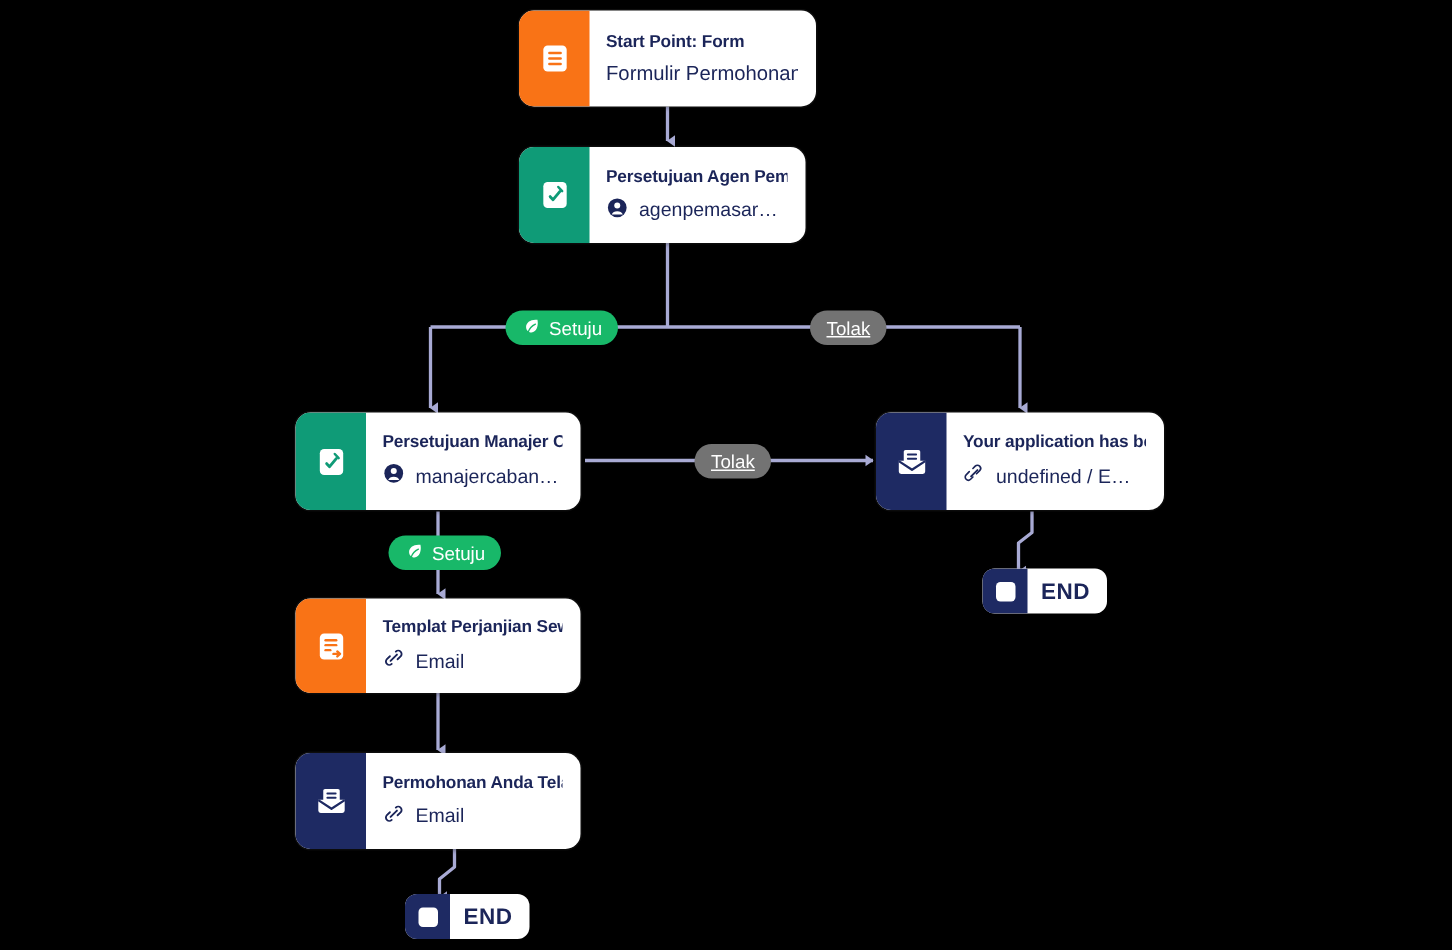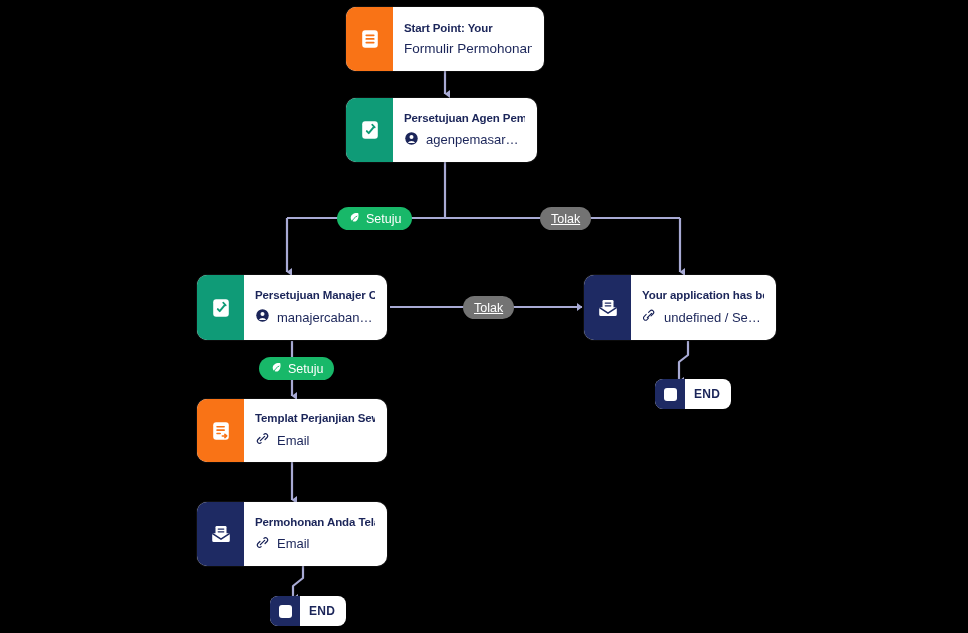--- a/index.html
+++ b/index.html
@@ -111,21 +111,21 @@
     display: flex; align-items: center; justify-content: center;
     flex: 0 0 30px;
   }
   .endnode .sq i {
     display: block;
     width: 13px; height: 13px;
     background: #ffffff;
     border-radius: 3px;
   }
   .endnode .lbl {
-    font-size: 12px;
+    font-size: 15px;
     font-weight: bold;
     color: #1b2559;
     padding: 0 11px 0 9px;
     letter-spacing: 0.3px;
   }
 </style>
 </head>
 <body>
 
 <div id="canvas">
@@ -166,21 +166,21 @@
   <div class="node" style="left:346px; top:7px; width:198px; height:64px;">
     <div class="icon-box icon-orange">
       <svg width="22" height="22" viewBox="0 0 24 24" aria-hidden="true">
         <rect x="3.5" y="2.5" width="17" height="19" rx="3.2" fill="#ffffff"></rect>
         <rect x="7" y="7" width="10" height="1.9" rx="0.95" fill="#f97316"></rect>
         <rect x="7" y="11" width="10" height="1.9" rx="0.95" fill="#f97316"></rect>
         <rect x="7" y="15" width="10" height="1.9" rx="0.95" fill="#f97316"></rect>
       </svg>
     </div>
     <div class="body">
-      <div class="title">Start Point: Your</div>
+      <div class="title">Start Point: Form</div>
       <div class="sub-plain">Formulir Permohonan Sew...</div>
     </div>
   </div>
 
   <div class="node" style="left:346px; top:98px; width:191px; height:64px;">
     <div class="icon-box icon-green">
       <svg width="22" height="22" viewBox="0 0 24 24" aria-hidden="true">
         <rect x="3.5" y="2.5" width="17" height="19" rx="3.2" fill="#ffffff"></rect>
         <path d="M8.5 13.2 L10.6 15.4 L15.6 9.4" stroke="#0f9b77" stroke-width="2.1" fill="none" stroke-linecap="round" stroke-linejoin="round"></path>
         <path d="M14.4 6.2 L17.2 9.2" stroke="#0f9b77" stroke-width="1.8" fill="none" stroke-linecap="round"></path>
@@ -255,21 +255,21 @@
     <div class="body">
       <div class="title">Your application has been de...</div>
       <div class="sub">
         <span>
           <svg width="15" height="15" viewBox="0 0 24 24" aria-hidden="true">
             <path d="M14.5 6.5 L17.3 3.7 a3.8 3.8 0 0 1 5.4 5.4 L18.9 12.9" stroke="#1b2559" stroke-width="2" fill="none" stroke-linecap="round" transform="translate(-2.2,1.2) scale(0.88)"></path>
             <path d="M9.5 17.5 L6.7 20.3 a3.8 3.8 0 0 1 -5.4 -5.4 L5.1 11.1" stroke="#1b2559" stroke-width="2" fill="none" stroke-linecap="round" transform="translate(2.2,-1.2) scale(0.88) translate(0,2)"></path>
             <path d="M8.6 15.4 L15.4 8.6" stroke="#1b2559" stroke-width="2" fill="none" stroke-linecap="round"></path>
           </svg>
         </span>
-        <span class="subtext">undefined / Sewa</span>
+        <span class="subtext">undefined / Email</span>
       </div>
     </div>
   </div>
 
   <div class="badge badge-approve" style="left:259px; top:357px;">
     <span>
       <svg width="13" height="13" viewBox="0 0 24 24" aria-hidden="true">
         <path d="M19 4 C11 3 5 7 5 13 a6.5 6.5 0 0 0 10.8 4.9 C19.5 14.6 20 8.5 19 4 Z" fill="#ffffff"></path>
         <path d="M7.5 19.5 C9 15 12.5 11.5 16.5 9.5" stroke="#18b869" stroke-width="1.7" fill="none" stroke-linecap="round"></path>
       </svg>

